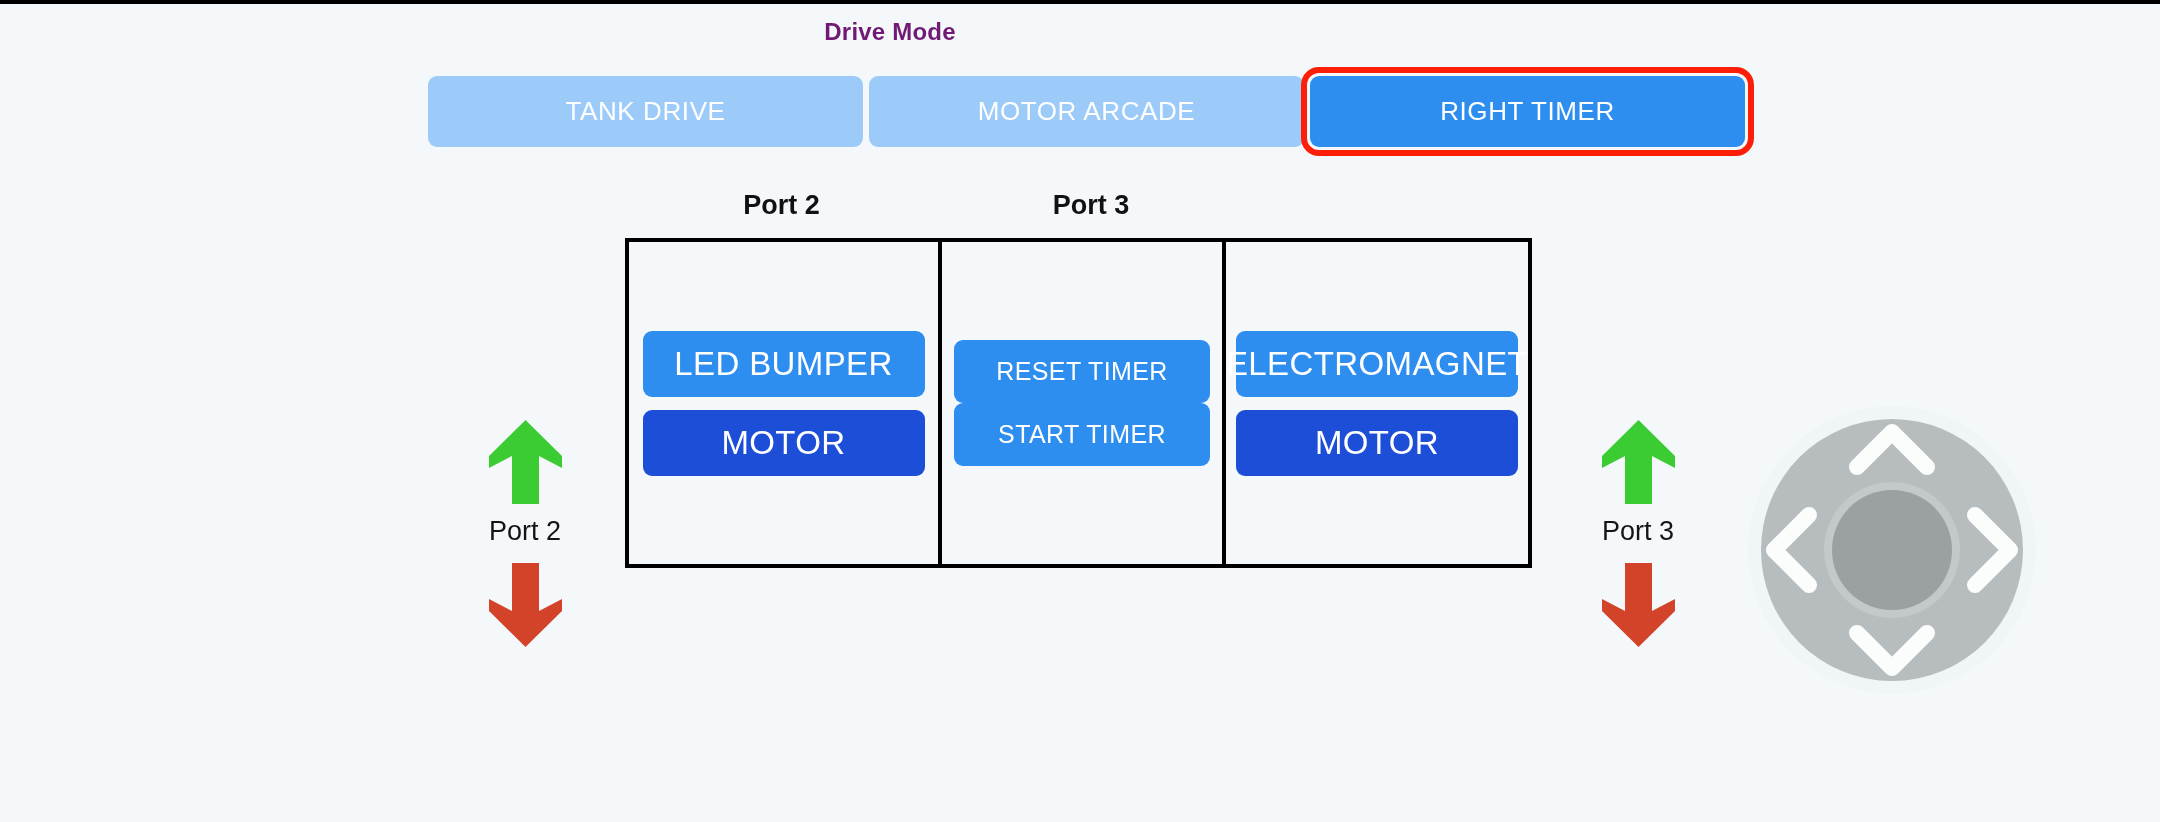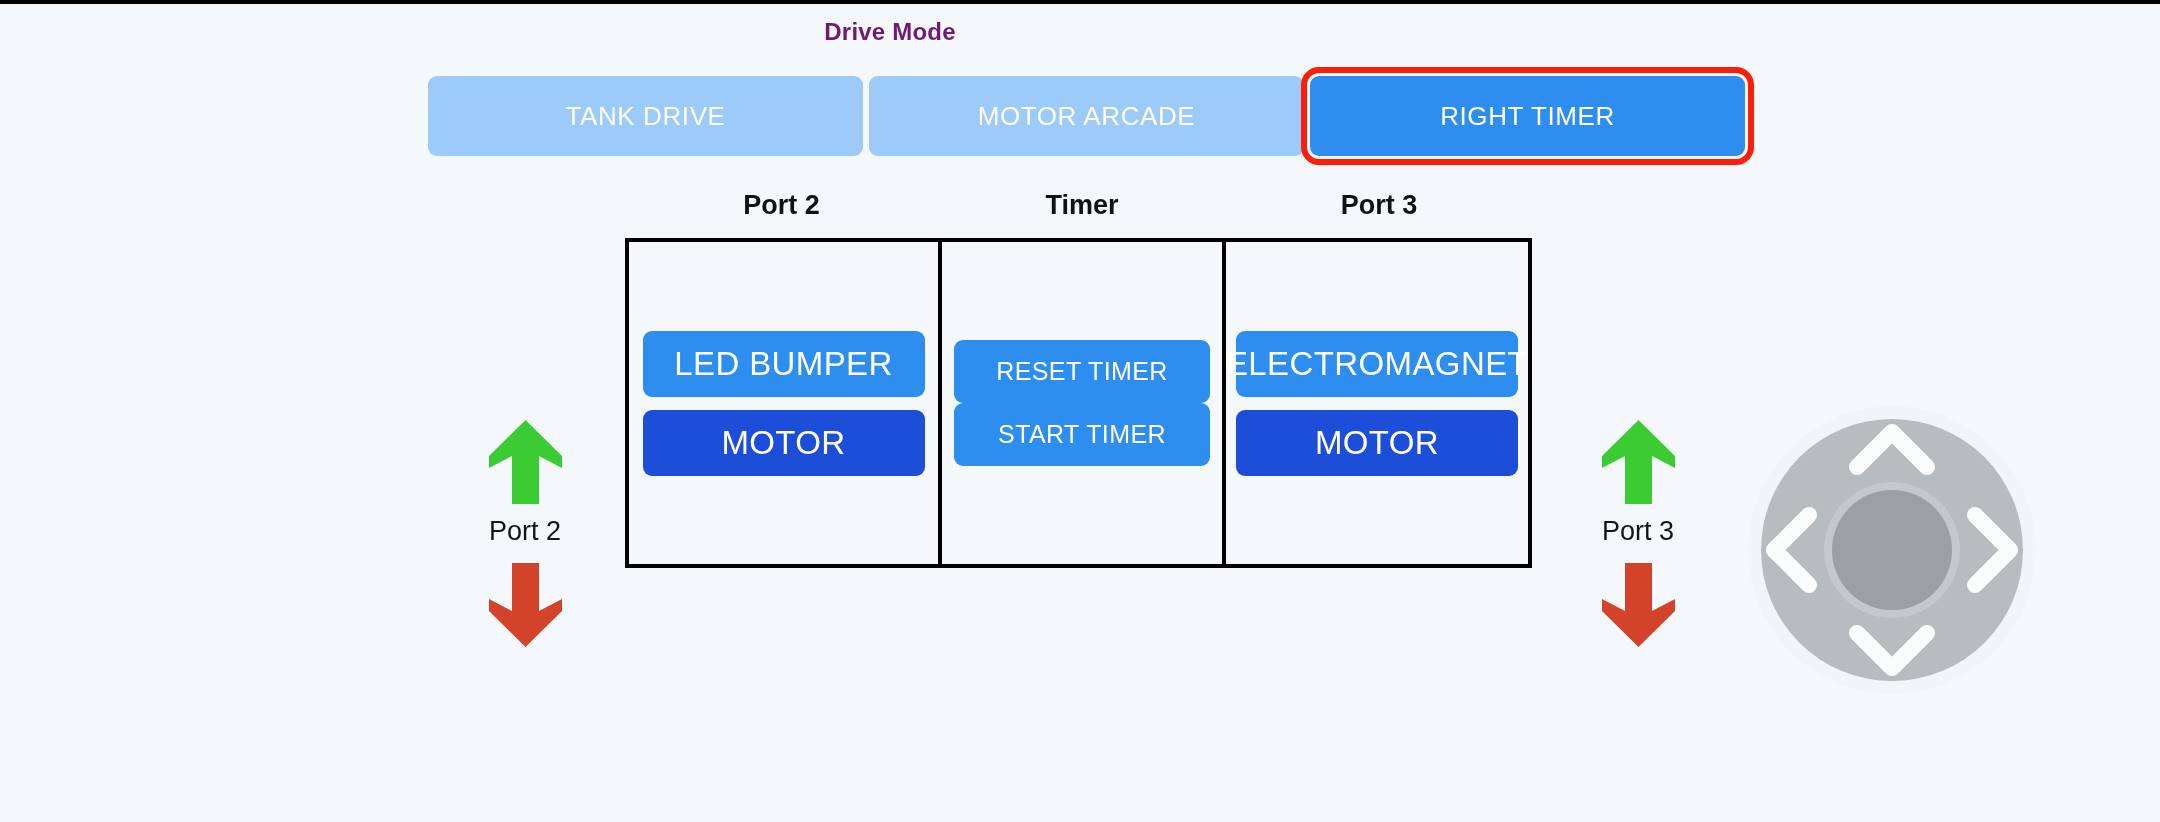--- a/index.html
+++ b/index.html
@@ -35,21 +35,21 @@
     font-weight: bold;
     color: #701a75;
     letter-spacing: .2px;
   }
 
   .mode-row {
     position: absolute;
     left: 428px;
     top: 76px;
     width: 1317px;
-    height: 80px;
+    height: 71px;
     display: flex;
     gap: 6px;
   }
   .mode-btn {
     flex: 1 1 0;
     background: #9ccbfa;
     border-radius: 9px;
     display: flex;
     align-items: center;
     justify-content: center;
@@ -199,21 +199,20 @@
 <div class="drive-mode-title">Drive Mode</div>
 
 <div class="mode-row">
   <button class="mode-btn">TANK DRIVE</button>
   <button class="mode-btn">MOTOR ARCADE</button>
   <button class="mode-btn active">RIGHT TIMER</button>
 </div>
 
 <div class="panel-headers">
   <div class="panel-header ph-port2">Port 2</div>
-  <div class="panel-header ph-timer">Timer</div>
   <div class="panel-header ph-port3">Port 3</div>
 </div>
 
 <div class="panels">
 
   <div class="panel port2">
     <button class="panel-btn primary">LED BUMPER</button>
     <button class="panel-btn muted">MOTOR</button>
   </div>
 

